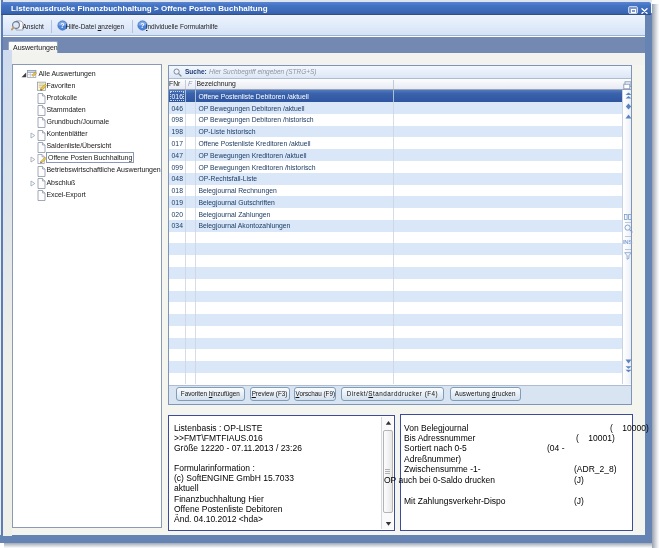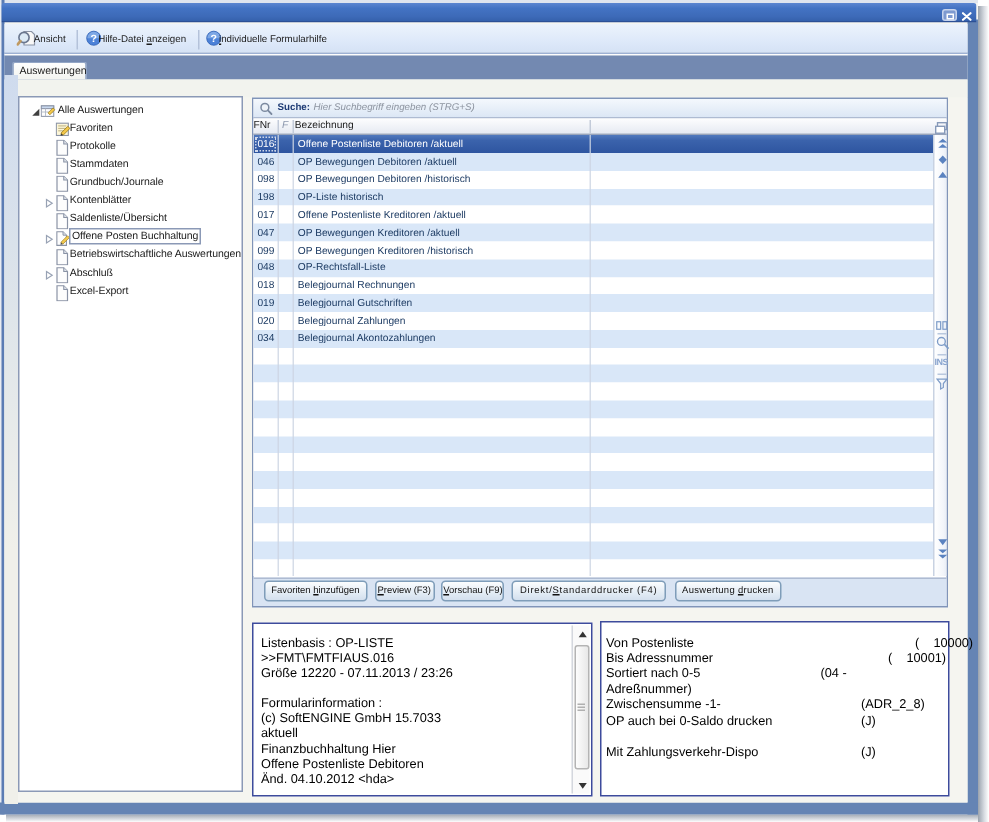--- a/index.html
+++ b/index.html
@@ -102,20 +102,21 @@
 <body>
 <div id="w">
 <div id="frame"></div>
 <div id="shadowR"></div>
 <div id="shadowB"></div>
 <div id="borderT"></div>
 <div id="borderL"></div>
 <div id="borderR"></div>
 <div id="borderB"></div>
 <div id="title">
+      <span class="txt">Listenausdrucke Finanzbuchhaltung &gt; Offene Posten Buchhaltung</span>
 <div id="btnRestore">
         <i></i>
       </div>
 <svg style="position:absolute;left:640px;top:5.8px" width="7" height="6" viewBox="0 0 7 6">
 <path d="M1 0.8 L6 5.2 M6 0.8 L1 5.2" stroke="#fff" stroke-width="1.4" stroke-linecap="round"></path>
       </svg>
 </div>
 <div id="tbhl"></div>
 <div id="toolbar">
   <svg class="abs" style="left:8px;top:3px" width="13" height="13" viewBox="0 0 13 13">
@@ -374,25 +375,25 @@
     <div class="abs" style="left:1px;top:13.5px;width:10px;height:83px;background:linear-gradient(to right,#fdfdfd,#e8e8e8);border:1px solid #b4b4b4;border-radius:2px"></div>
     <div class="abs" style="left:3.5px;top:52px;width:5px;height:1px;background:#b0b0b0"></div>
     <div class="abs" style="left:3.5px;top:54px;width:5px;height:1px;background:#b0b0b0"></div>
     <div class="abs" style="left:3.5px;top:56px;width:5px;height:1px;background:#b0b0b0"></div>
     <svg class="abs" style="left:3px;top:104px" width="7" height="6" viewBox="0 0 7 6">
           <path d="M0.8 1 L3.5 4.8 L6.2 1 Z" fill="#333"></path>
         </svg>
   </div>
 </div>
 <div id="br"></div>
-<div class="pl abs" style="left:404px;top:422.5px">Von Postenliste</div>
+<div class="pl abs" style="left:404px;top:422.5px">Von Belegjournal</div>
     <div class="pl abs" style="left:610px;top:422.5px">(&nbsp;&nbsp;&nbsp;&nbsp;10000)</div>
     <div class="pl abs" style="left:404px;top:432.9px">Bis Adressnummer</div>
-    <div class="pl abs" style="left:592px;top:432.9px">(&nbsp;&nbsp;&nbsp;&nbsp;10001)</div>
+    <div class="pl abs" style="left:576px;top:432.9px">(&nbsp;&nbsp;&nbsp;&nbsp;10001)</div>
     <div class="pl abs" style="left:404px;top:443.4px">Sortiert nach 0-5</div>
     <div class="pl abs" style="left:547px;top:443.4px">(04 -</div>
     <div class="pl abs" style="left:404px;top:453.9px">Adreßnummer)</div>
     <div class="pl abs" style="left:404px;top:464.3px">Zwischensumme -1-</div>
     <div class="pl abs" style="left:574px;top:464.3px">(ADR_2_8)</div>
-    <div class="pl abs" style="left:404px;top:474.8px">OP auch bei 0-Saldo drucken</div>
+    <div class="pl abs" style="left:384px;top:474.8px">OP auch bei 0-Saldo drucken</div>
     <div class="pl abs" style="left:574px;top:474.8px">(J)</div>
     <div class="pl abs" style="left:404px;top:495.6px">Mit Zahlungsverkehr-Dispo</div>
     <div class="pl abs" style="left:574px;top:495.6px">(J)</div>
 </div>
 </body></html>

